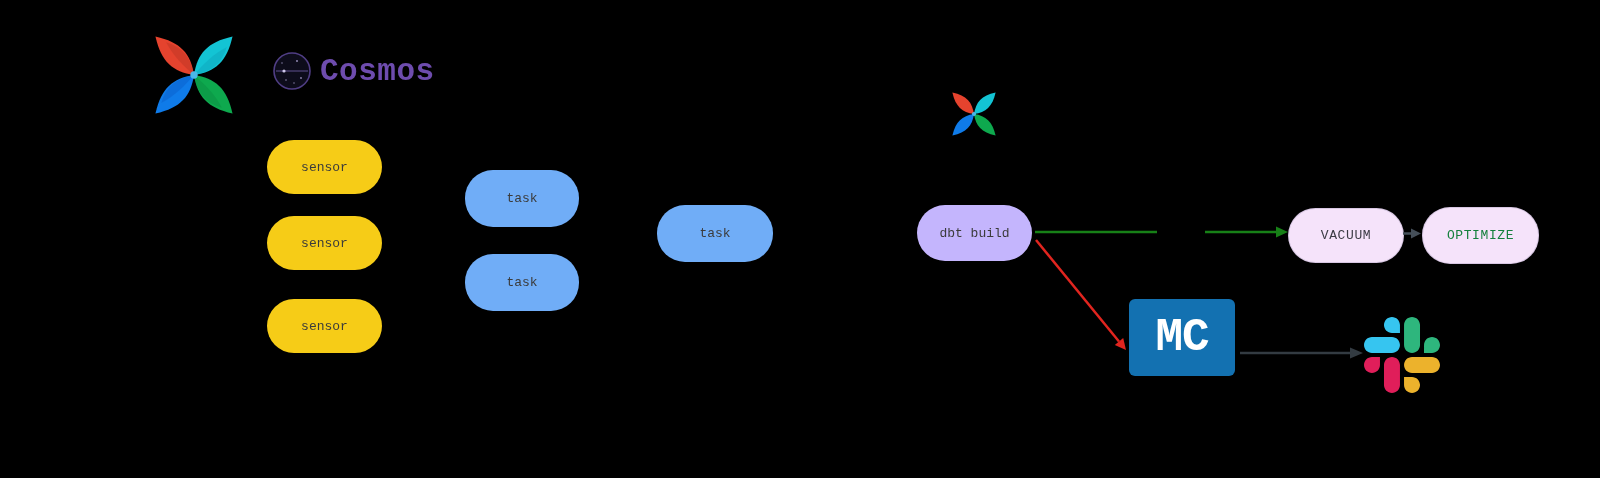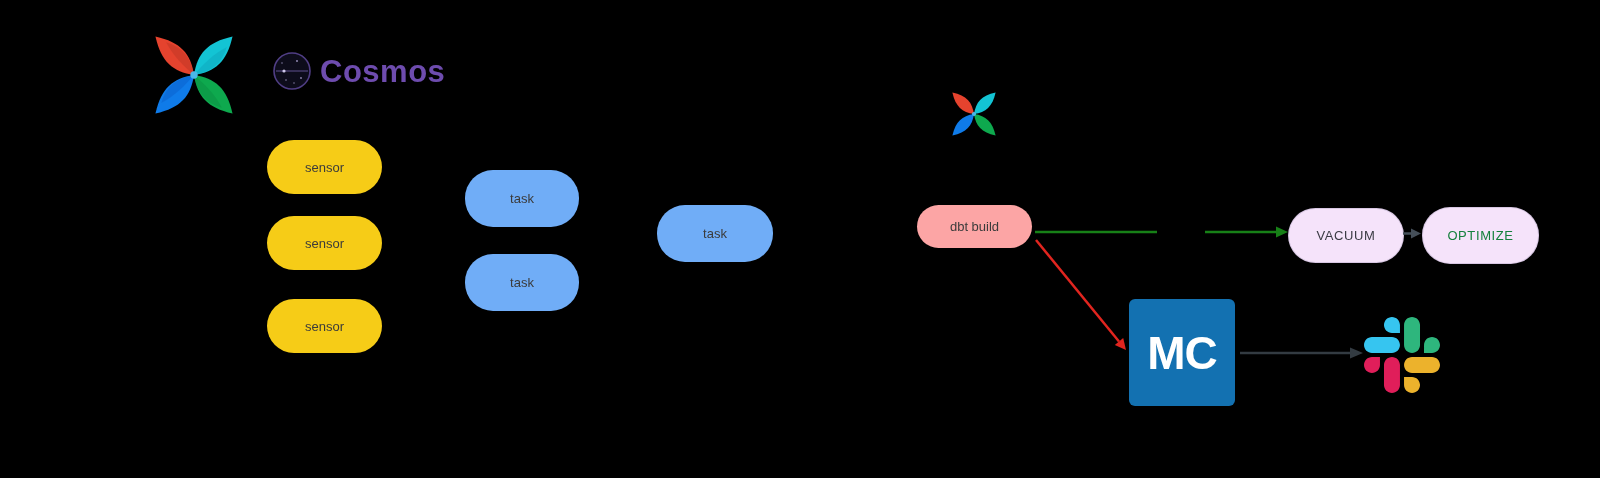--- a/index.html
+++ b/index.html
@@ -1,21 +1,21 @@
 <!DOCTYPE html>
 <html><head>
 <meta charset="utf-8">
 <style>
   html,body{margin:0;padding:0;background:#000;}
   #canvas{
     position:relative;
     width:1600px;height:478px;
     background:#000;
     overflow:hidden;
-    font-family:Liberation Sans, sans-serif;
+    font-family:Liberation Mono, monospace;
   }
   .pill{
     position:absolute;
     border-radius:28px;
     display:flex;align-items:center;justify-content:center;
   }
   .pill span{
     font-size:13px;
     line-height:1;
   }
@@ -107,32 +107,32 @@
     </g>
     <g transform="rotate(180 50 50)">
       <path d="M3,3 C34,10 46,24 50,50 C24,46 10,34 3,3 Z" fill="#0EA94E"></path>
     </g>
     <g transform="rotate(270 50 50)">
       <path d="M3,3 C34,10 46,24 50,50 C24,46 10,34 3,3 Z" fill="#0F7BE9"></path>
     </g>
     <circle cx="50" cy="50" r="4.5" fill="#4AB8E8"></circle>
   </svg>
 
-  <div class="pill" style="left: 917px; top: 205px; width: 115px; height: 43px; background-color: #fca5a5;">
+  <div class="pill" style="left: 917px; top: 205px; width: 115px; height: 56px; background-color: #c4b5fd;">
     <span style="color: rgb(59, 59, 59);">dbt build</span>
   </div>
 
   <div class="pill pill-pink" style="left: 1288px; top: 208px; width: 114px; height: 53px; background-color: rgb(245, 227, 250);">
     <span style="color: rgb(59, 59, 68);">VACUUM</span>
   </div>
   <div class="pill pill-pink" style="left: 1422px; top: 207px; width: 115px; height: 55px; background-color: rgb(245, 227, 250);">
     <span style="color: #15803d;">OPTIMIZE</span>
   </div>
 
-  <div class="mc-box" style="left: 1129px; top: 299px; width: 106px; height: 107px; background-color: rgb(19, 113, 177);">
+  <div class="mc-box" style="left: 1129px; top: 299px; width: 106px; height: 77px; background-color: rgb(19, 113, 177);">
     <span style="color: rgb(255, 255, 255);">MC</span>
   </div>
 
   <svg class="abs" style="left:1364px;top:317px;" width="76" height="76" viewBox="0 0 122.8 122.8">
     <path d="M45.2 25.8c-7.1 0-12.9-5.8-12.9-12.9S38.1 0 45.2 0s12.9 5.8 12.9 12.9v12.9H45.2zM45.2 32.3c7.1 0 12.9 5.8 12.9 12.9s-5.8 12.9-12.9 12.9H12.9C5.8 58.1 0 52.3 0 45.2s5.8-12.9 12.9-12.9h32.3z" fill="#36C5F0"></path>
     <path d="M97 45.2c0-7.1 5.8-12.9 12.9-12.9s12.9 5.8 12.9 12.9-5.8 12.9-12.9 12.9H97V45.2zM90.5 45.2c0 7.1-5.8 12.9-12.9 12.9s-12.9-5.8-12.9-12.9V12.9C64.7 5.8 70.5 0 77.6 0s12.9 5.8 12.9 12.9v32.3z" fill="#2EB67D"></path>
     <path d="M77.6 97c7.1 0 12.9 5.8 12.9 12.9s-5.8 12.9-12.9 12.9-12.9-5.8-12.9-12.9V97h12.9zM77.6 90.5c-7.1 0-12.9-5.8-12.9-12.9s5.8-12.9 12.9-12.9h32.3c7.1 0 12.9 5.8 12.9 12.9s-5.8 12.9-12.9 12.9H77.6z" fill="#ECB22C"></path>
     <path d="M25.8 77.6c0 7.1-5.8 12.9-12.9 12.9S0 84.7 0 77.6s5.8-12.9 12.9-12.9h12.9v12.9zM32.3 77.6c0-7.1 5.8-12.9 12.9-12.9s12.9 5.8 12.9 12.9v32.3c0 7.1-5.8 12.9-12.9 12.9s-12.9-5.8-12.9-12.9V77.6z" fill="#E01E5A"></path>
   </svg>
 

